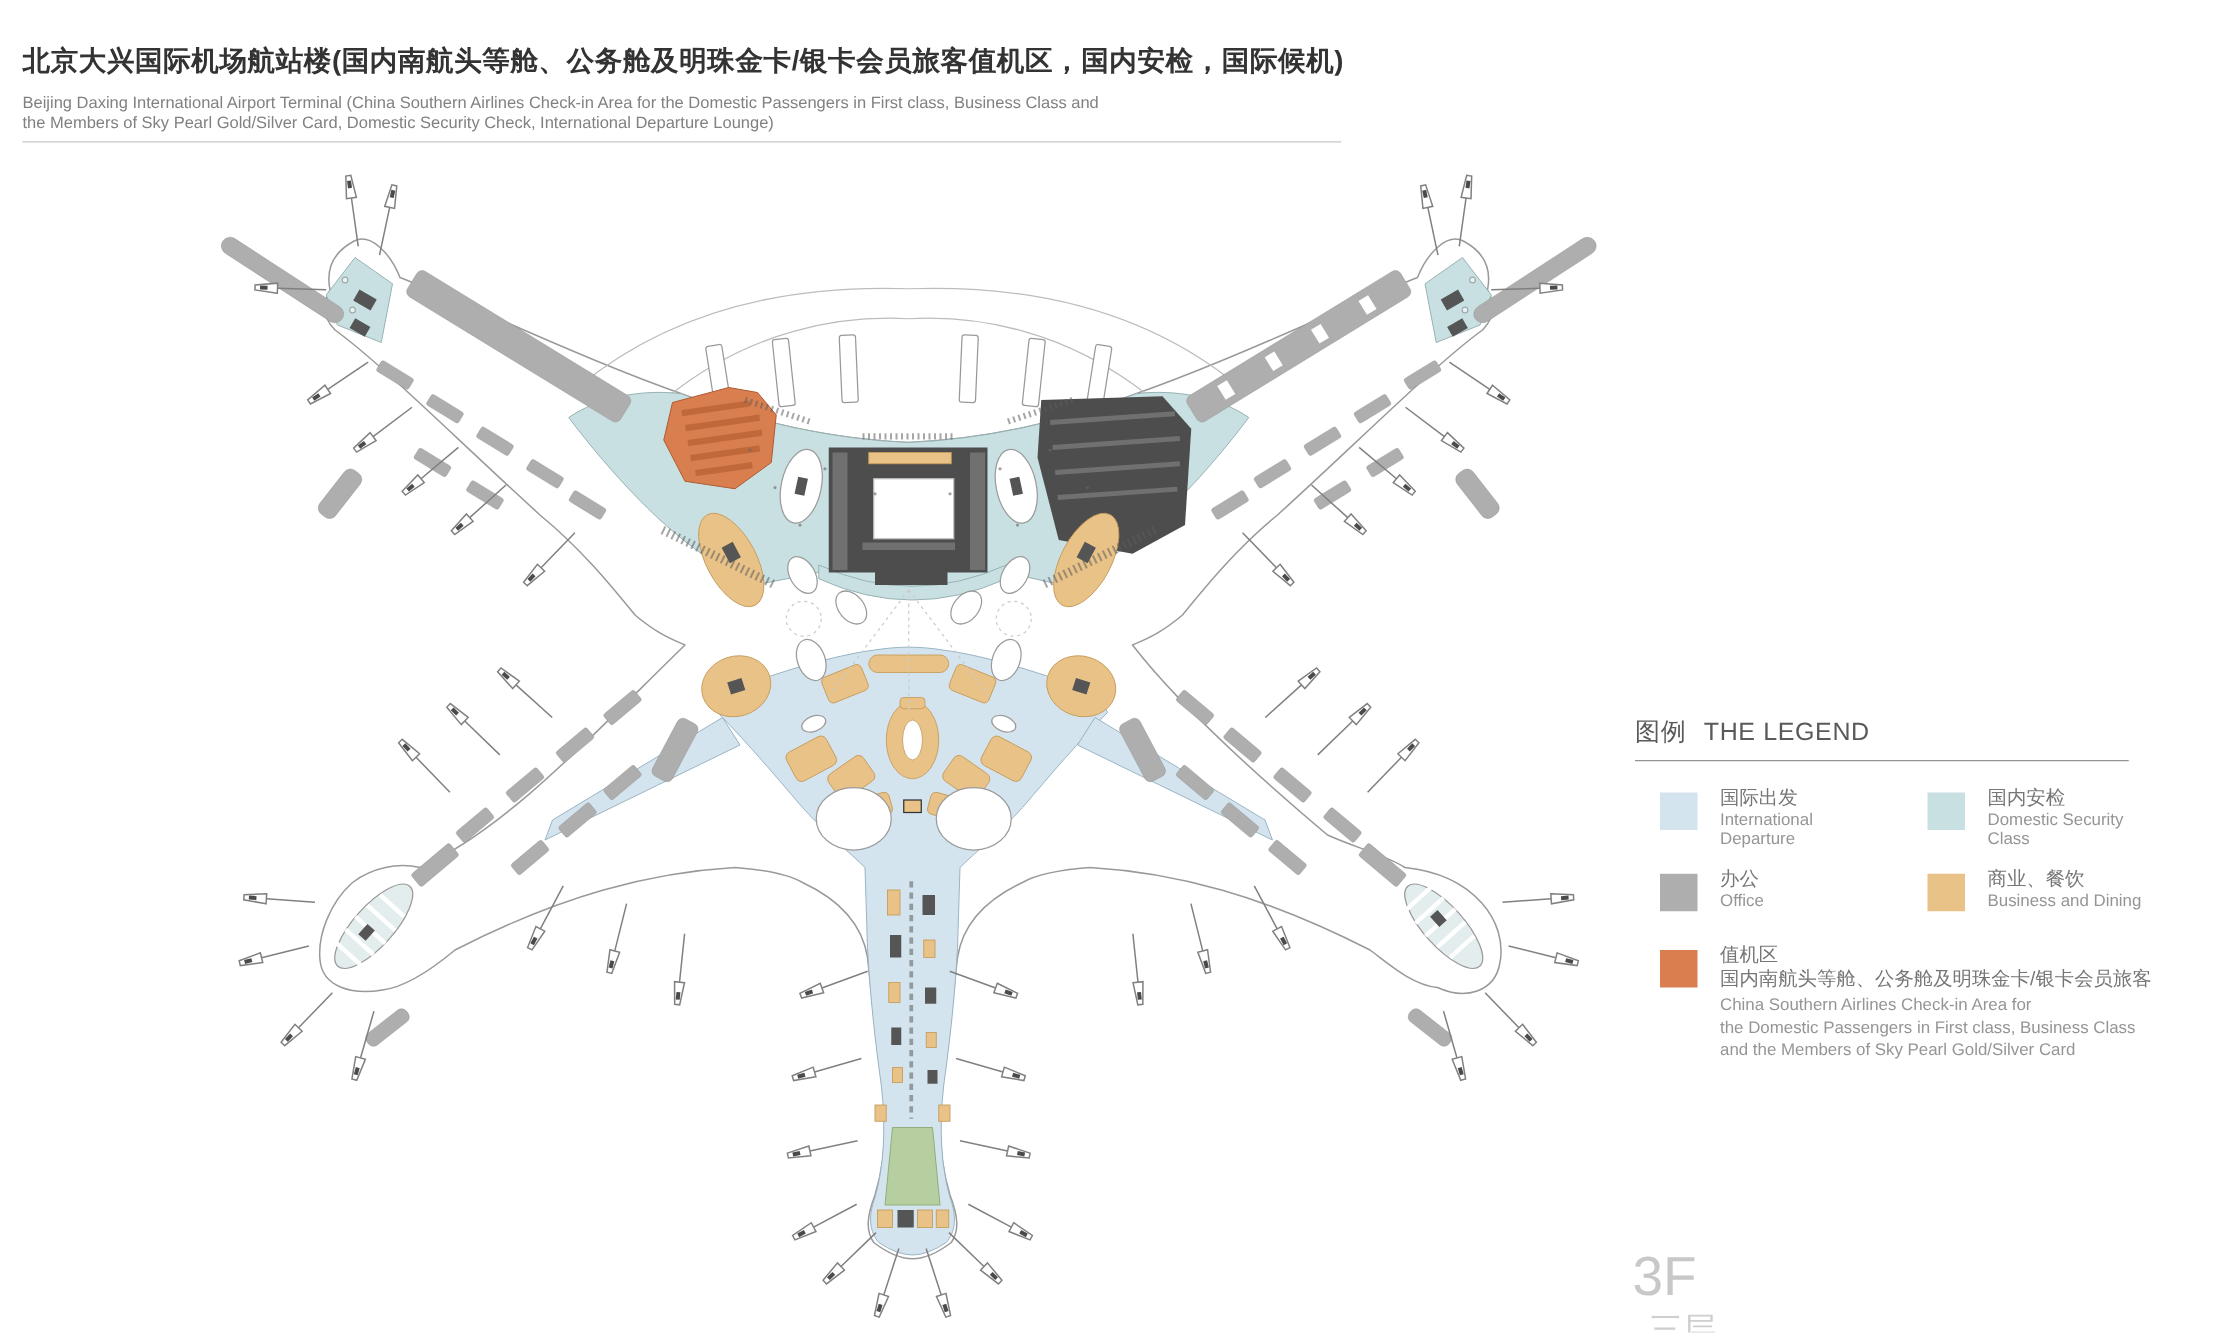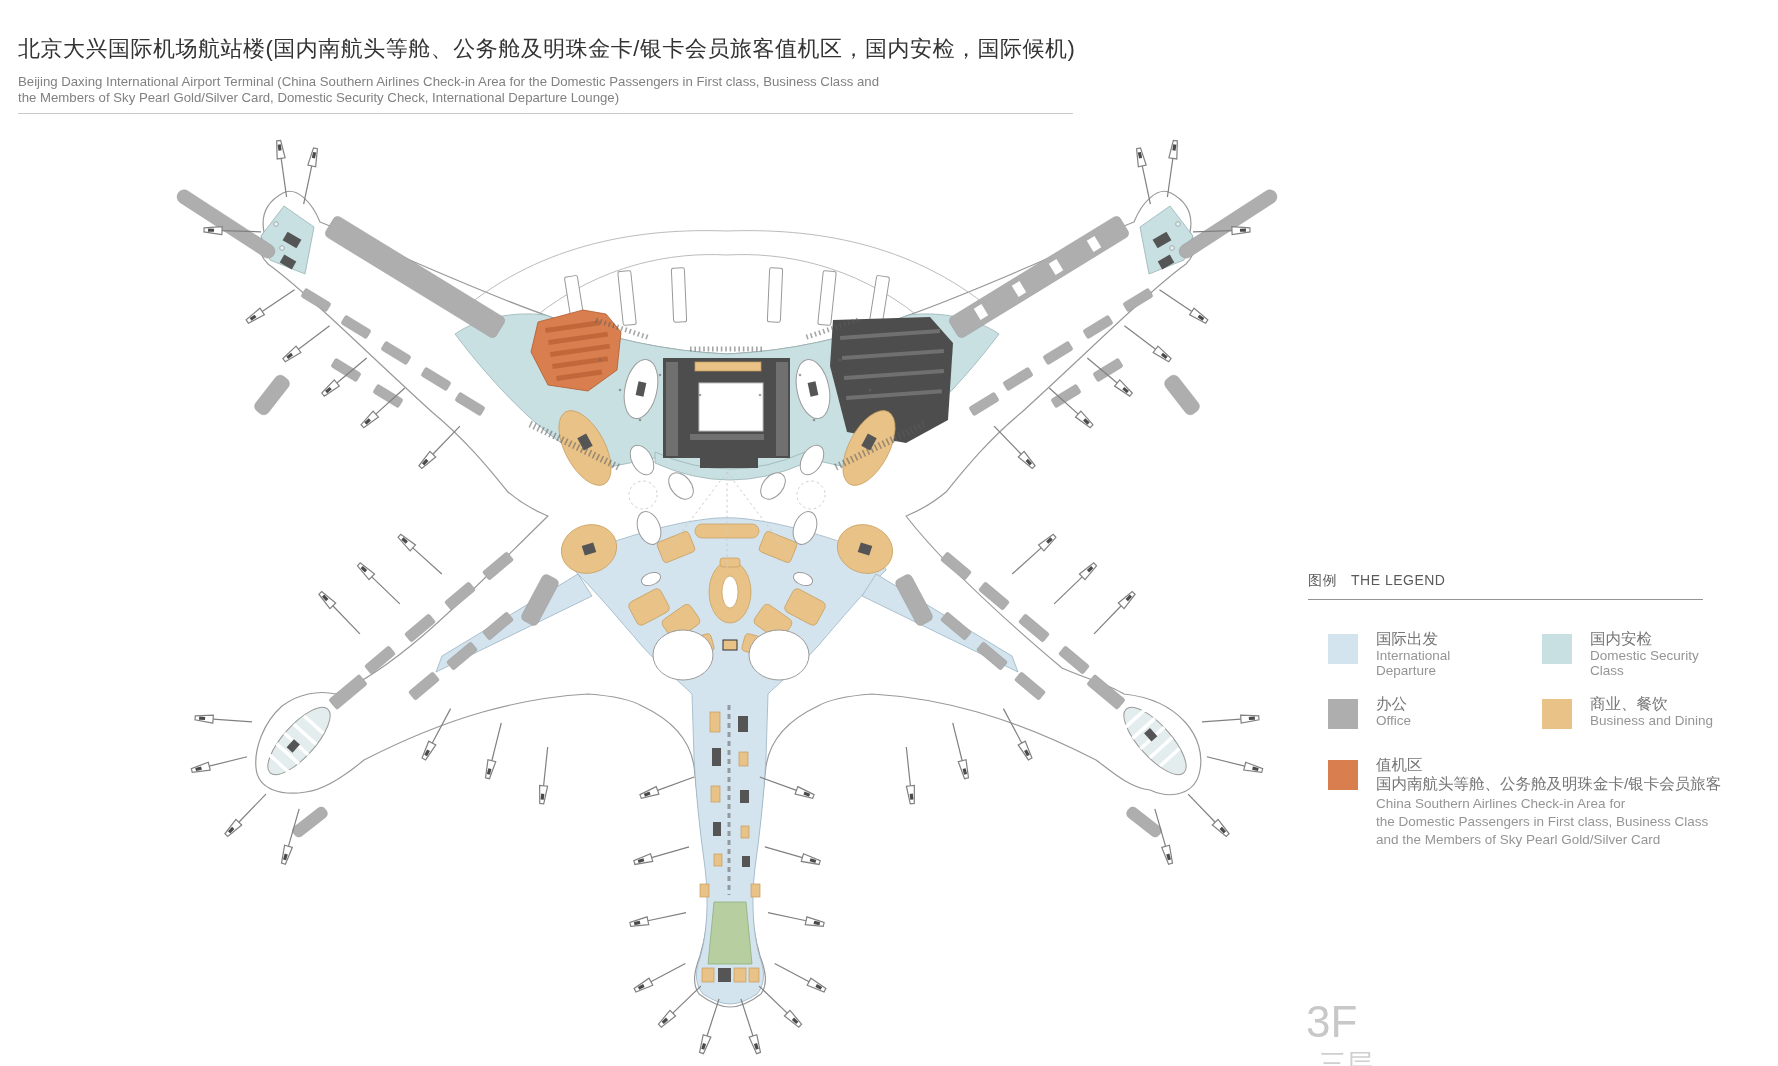--- a/index.html
+++ b/index.html
@@ -1,25 +1,25 @@
 <!DOCTYPE html>
 <html><head>
 <meta charset="utf-8">
 <style>
   html,body{margin:0;padding:0;background:#fff;}
   body{width:1778px;height:1066px;position:relative;overflow:hidden;
        font-family:"Liberation Sans","DejaVu Sans",sans-serif;}
-  .page-title{position:absolute;left:18px;top:34px;font-size:22px;font-weight:400;
+  .page-title{position:absolute;left:18px;top:34px;font-size:22px;font-weight:700;
        color:#333;letter-spacing:.5px;white-space:nowrap;}
   .page-subtitle{position:absolute;left:18px;top:74px;font-size:13.2px;color:#818181;
        line-height:15.8px;white-space:nowrap;}
   .header-rule{position:absolute;left:18px;top:113px;width:1055px;height:1px;background:#c8c8c8;}
   .plan-svg{position:absolute;left:0;top:0;}
   .legend{position:absolute;left:1308px;top:572px;width:460px;}
-  .legend-title{font-size:14px;color:#5a5a5a;letter-spacing:.5px;}
+  .legend-title{font-size:20px;color:#5a5a5a;letter-spacing:.5px;}
   .legend-title .cn{margin-right:14px;}
   .legend-rule{margin-top:9px;width:395px;height:1px;background:#949494;}
   .legend-item{position:absolute;margin-left:20px;}
   .legend-item .sw{position:absolute;left:0;top:4px;width:30px;height:30px;display:block;}
   .legend-item .labels{margin-left:48px;}
   .legend-item .cn{font-size:15.5px;color:#767676;line-height:18px;}
   .legend-item .en{font-size:13.5px;color:#959595;line-height:15px;}
   .li-0{left:0;top:58px;width:200px;}
   .li-1{left:214px;top:58px;width:240px;}
   .li-2{left:0;top:123px;width:200px;}

